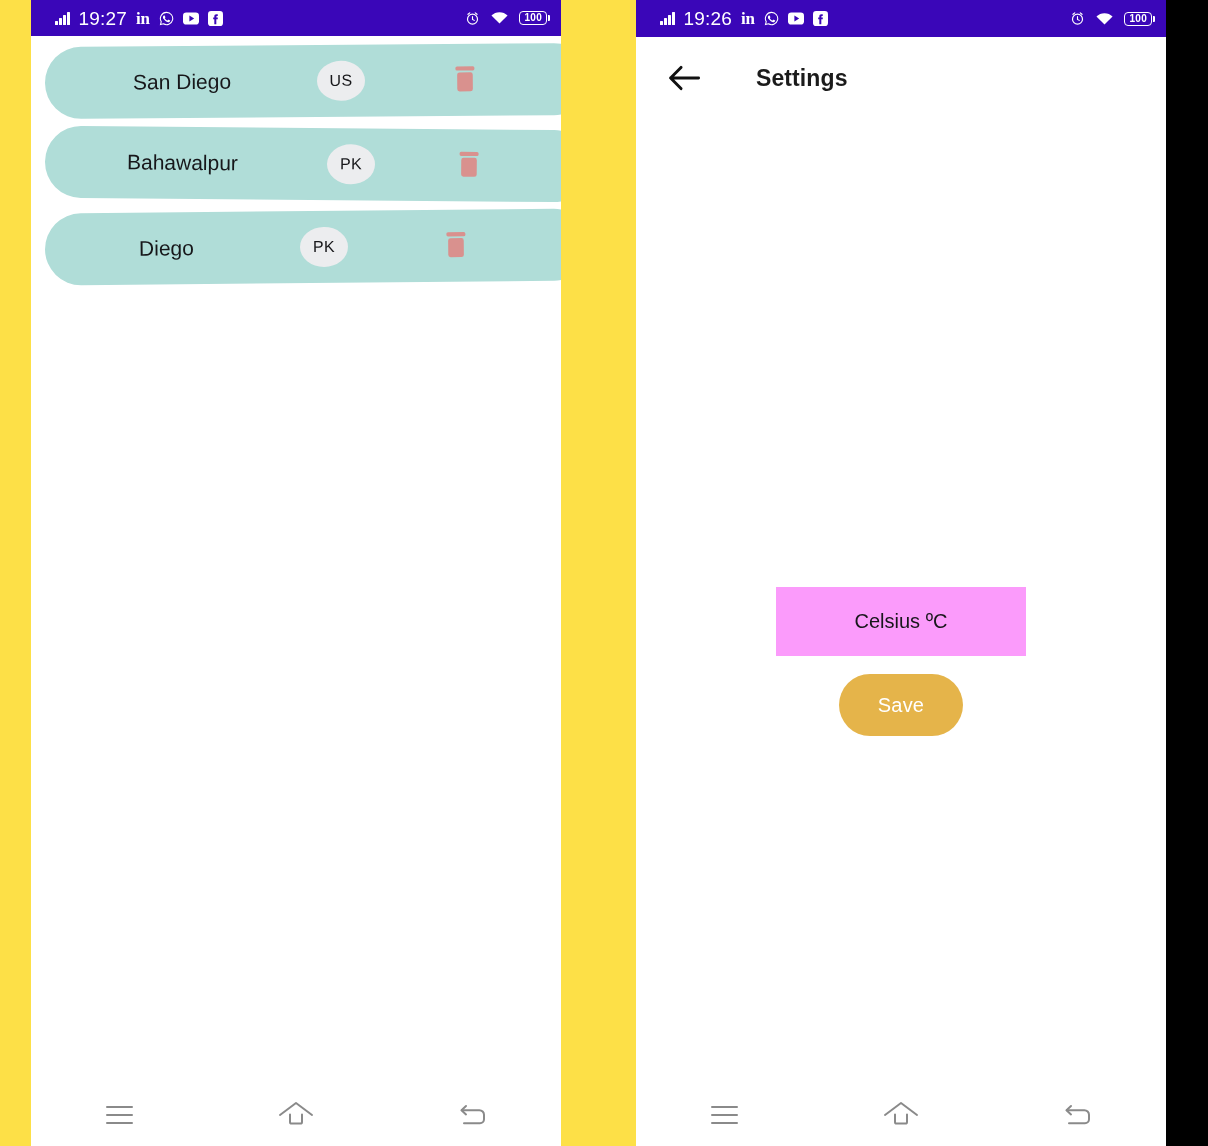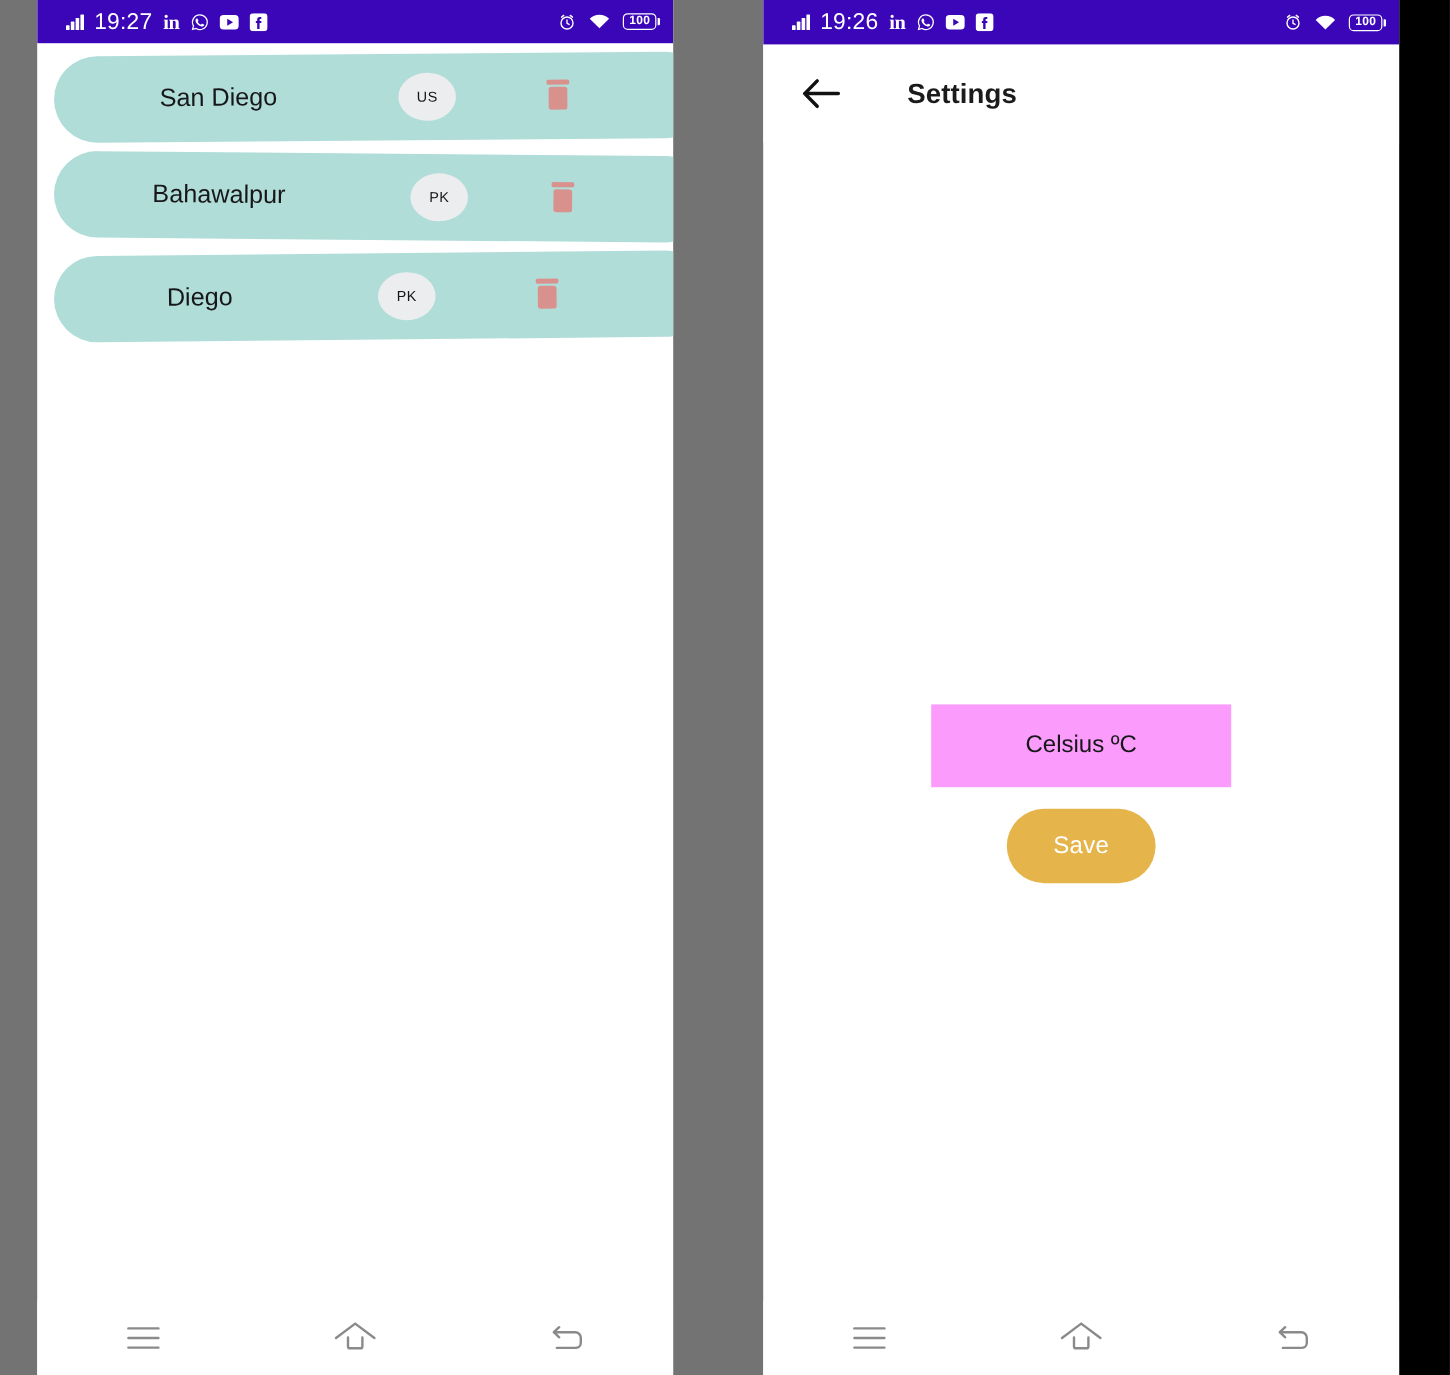--- a/index.html
+++ b/index.html
@@ -9,21 +9,21 @@
     width: 1208px;
     height: 1146px;
     overflow: hidden;
     font-family: "Liberation Sans", sans-serif;
   }
 
   #stage {
     position: relative;
     width: 1124px;
     height: 1146px;
-    background: #737373;
+    background: #fde047;
   }
 
   
   .phone {
     position: absolute;
     top: 0;
     height: 1146px;
     background: #ffffff;
     overflow: hidden;
   }
@@ -179,24 +179,23 @@
   .country-badge {
     position: absolute;
     left: 272px;
     width: 48px;
     height: 40px;
     background: #ecedef;
     border-radius: 24px / 20px;
     display: flex;
     align-items: center;
     justify-content: center;
-    font-size: 12px;
+    font-size: 16px;
     color: #17171a;
     letter-spacing: .3px;
-    margin-left: 15px;
   }
   .city-card.c1 .country-badge { left: 282px; }
   .city-card.c2 .country-badge { left: 255px; }
 
   .trash-btn {
     position: absolute;
     left: 400px;
     width: 40px;
     height: 44px;
     display: flex;

